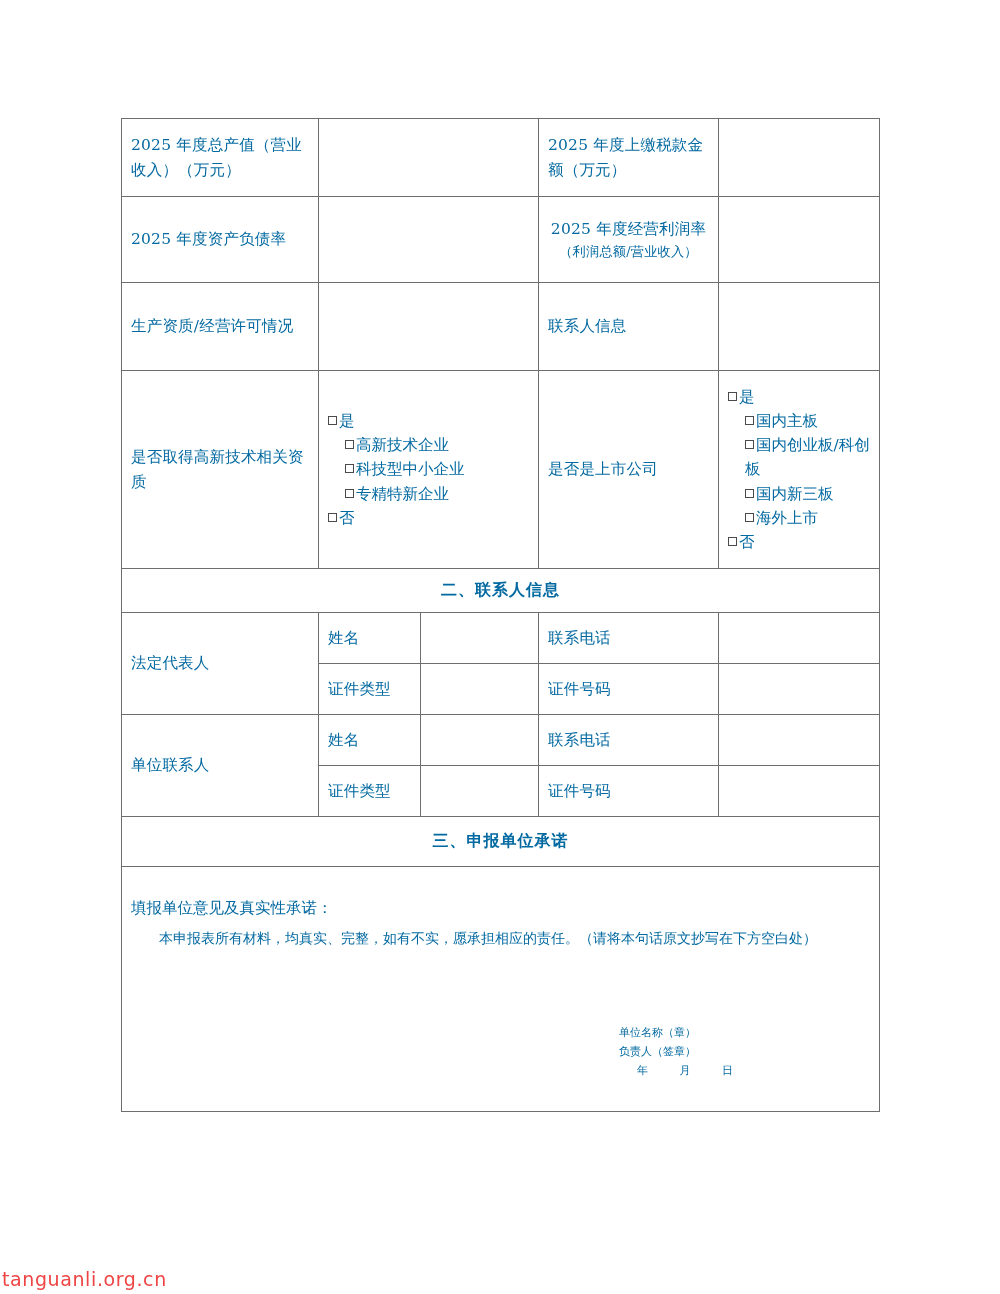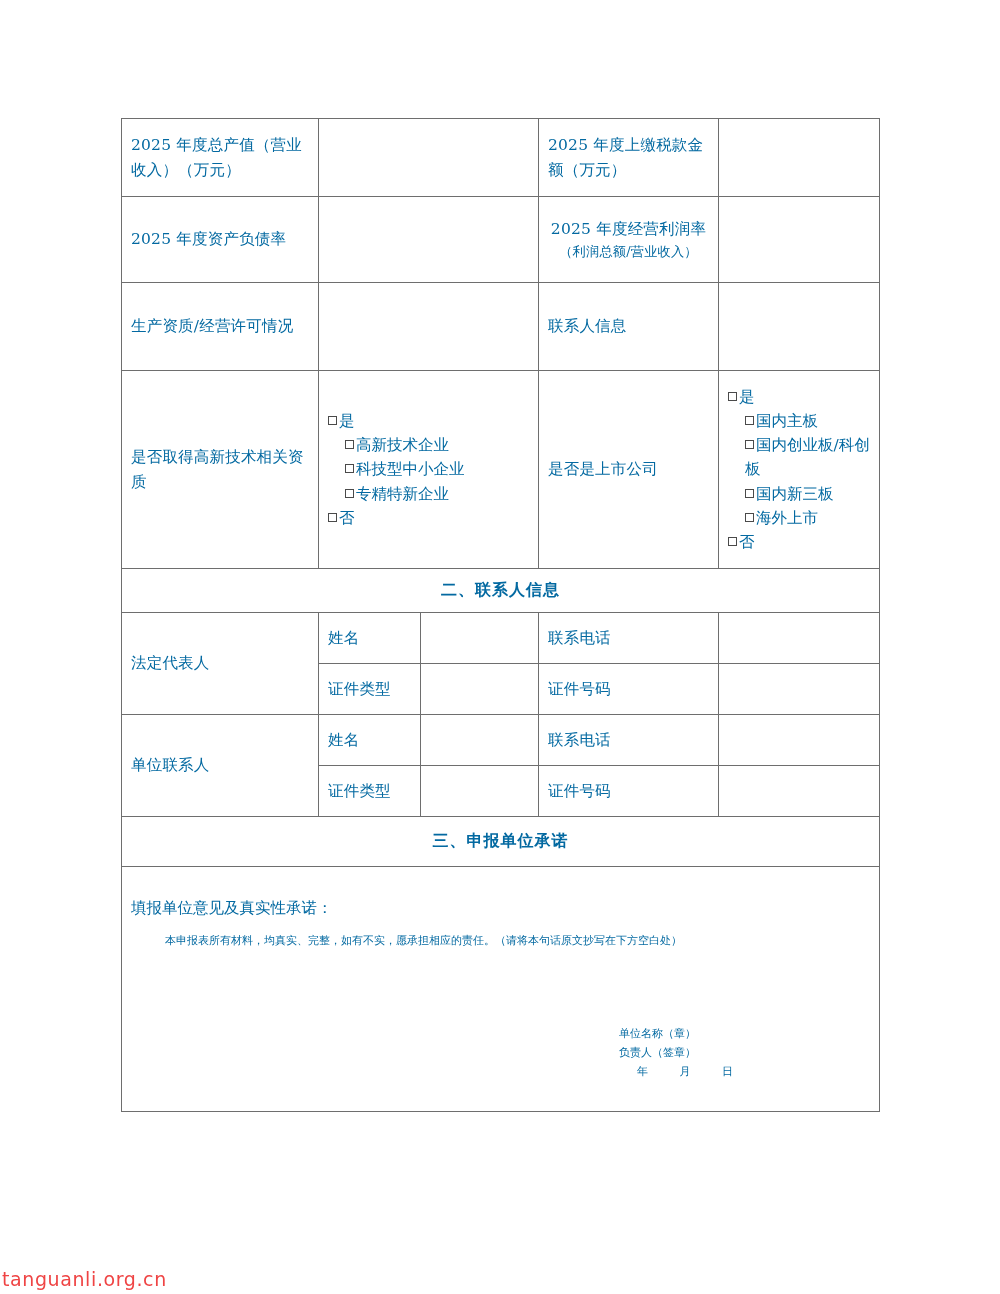--- a/index.html
+++ b/index.html
@@ -96,24 +96,24 @@
   .commit-cell {
     vertical-align: top;
     padding: 14px 14px 10px 12px;
     height: 232px;
   }
   .commit-title {
     font-size: 15.5px;
     margin-bottom: 6px;
   }
   .commit-body {
-    font-size: 11px;
+    font-size: 14px;
     line-height: 1.72;
     text-indent: 2em;
-    margin: 12px;
+    margin: 0;
   }
   .sign-block {
     margin-top: 74px;
     font-size: 11px;
     line-height: 1.72;
     text-align: left;
     padding-left: 488px;
   }
   .sign-line-date {
     letter-spacing: 14px;

